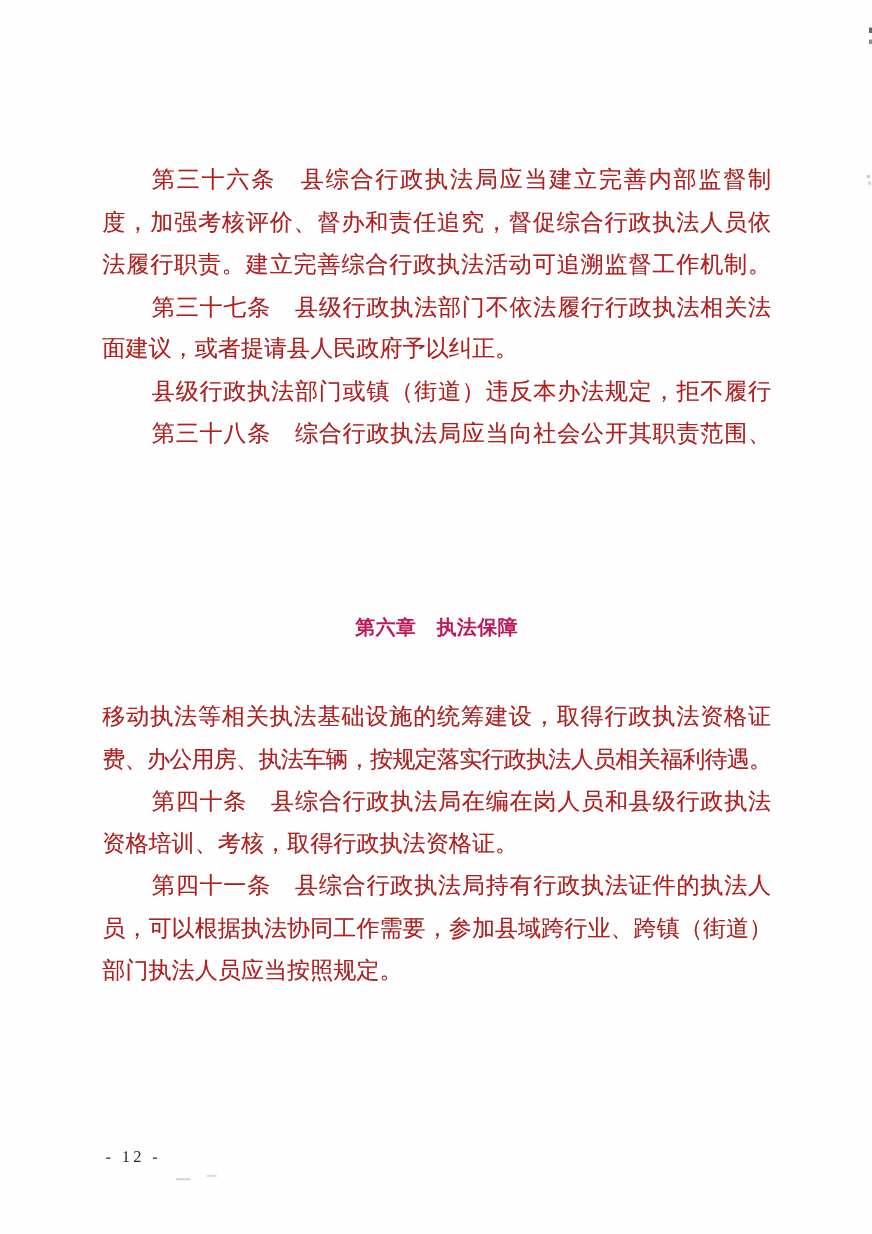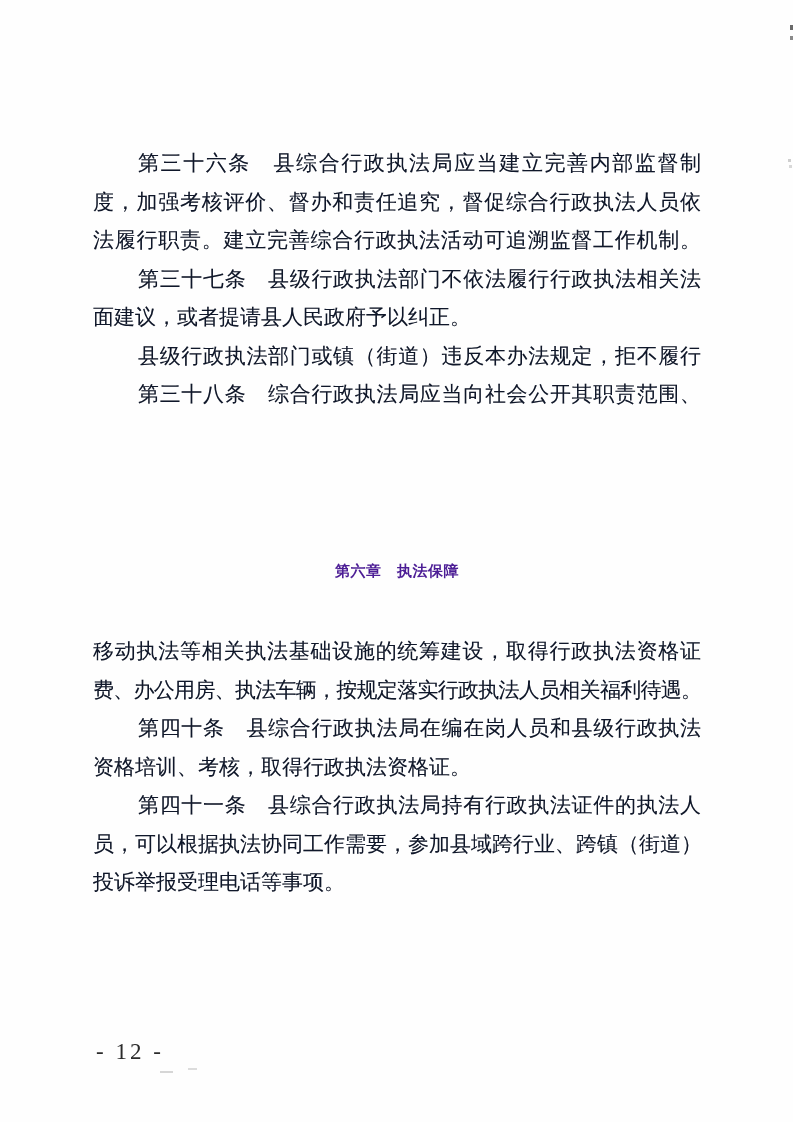--- a/index.html
+++ b/index.html
@@ -15,51 +15,51 @@
     height: 1122px;
     background: #fefefe;
     color: #262626;
   }
   .textblock {
     position: absolute;
     left: 93px;
     width: 608px;
     font-size: 21px;
     line-height: 38.5px;
-    color: #0f172a;
+    color: #b91c1c;
     text-shadow: 0 0 0.5px rgba(40,40,40,0.35);
   }
   .block-top { top: 144px; }
   .block-bottom { top: 632px; }
   .line {
     text-align: justify;
     text-justify: inter-character;
     white-space: normal;
   }
   .line.full { text-align-last: justify; }
   .line.indent { text-indent: 45px; }
   .line.squeeze { letter-spacing: -1px; }
   .chapter-heading {
     position: absolute;
     left: 93px;
     width: 608px;
     top: 556px;
     text-align: center;
     font-family: "DejaVu Sans", "Liberation Sans", sans-serif;
     font-weight: bold;
-    font-size: 15px;
+    font-size: 18px;
     line-height: 30px;
-    color: #4c1d95;
+    color: #be185d;
     letter-spacing: 0.5px;
   }
   .page-number {
     position: absolute;
     left: 96px;
     top: 1040px;
-    font-size: 23px;
+    font-size: 15px;
     line-height: 24px;
     letter-spacing: 3px;
     color: #2b2b2b;
   }
   .artifact { position: absolute; pointer-events: none; }
   .a-speck-1 { left: 790px; top: 25px;  width: 3px;  height: 5px; background: #6a6a6a; }
   .a-speck-2 { left: 790px; top: 36px;  width: 3px;  height: 4px; background: #8a8a8a; }
   .a-speck-3 { left: 788px; top: 159px; width: 3px;  height: 3px; background: #cfcfcf; }
   .a-speck-4 { left: 789px; top: 165px; width: 3px;  height: 3px; background: #d8d8d8; }
   .a-smudge-1 { left: 160px; top: 1071px; width: 13px; height: 2px; background: #d6d6d6; }
@@ -82,21 +82,21 @@
 
   <div class="chapter-heading">第六章　执法保障</div>
 
   <div class="textblock block-bottom">
     <div class="line full">移动执法等相关执法基础设施的统筹建设，取得行政执法资格证</div>
     <div class="line full squeeze">费、办公用房、执法车辆，按规定落实行政执法人员相关福利待遇。</div>
     <div class="line full indent">第四十条　县综合行政执法局在编在岗人员和县级行政执法</div>
     <div class="line">资格培训、考核，取得行政执法资格证。</div>
     <div class="line full indent">第四十一条　县综合行政执法局持有行政执法证件的执法人</div>
     <div class="line full squeeze">员，可以根据执法协同工作需要，参加县域跨行业、跨镇（街道）</div>
-    <div class="line">投诉举报受理电话等事项。</div>
+    <div class="line">部门执法人员应当按照规定。</div>
   </div>
 
   <div class="page-number">- 12 -</div>
 
   <div class="artifact a-speck-1"></div>
   <div class="artifact a-speck-2"></div>
   <div class="artifact a-speck-3"></div>
   <div class="artifact a-speck-4"></div>
   <div class="artifact a-smudge-1"></div>
   <div class="artifact a-smudge-2"></div>

